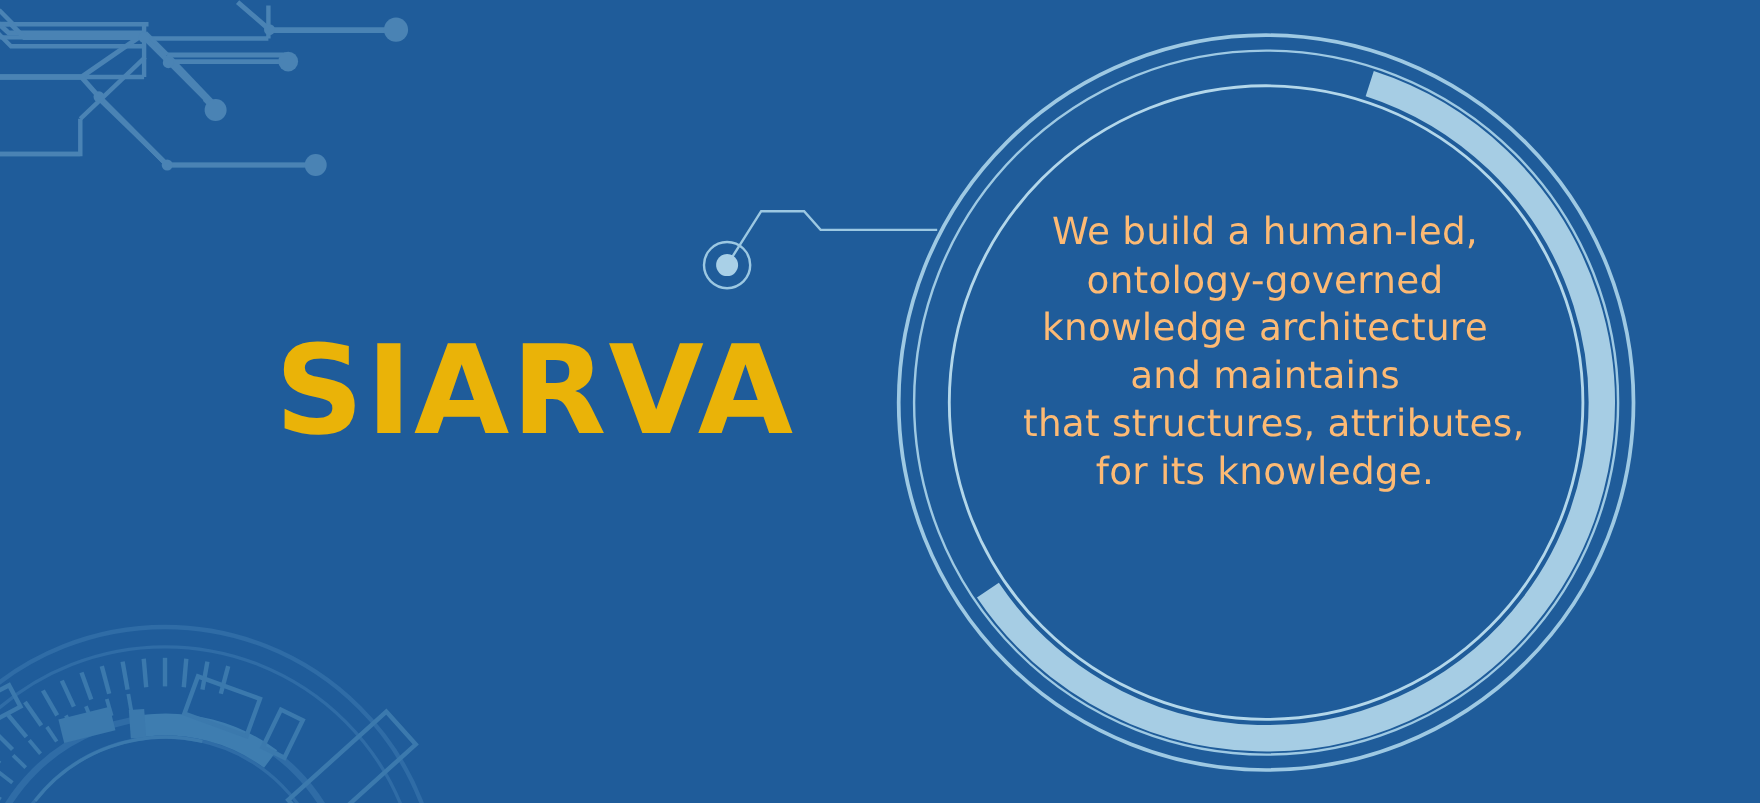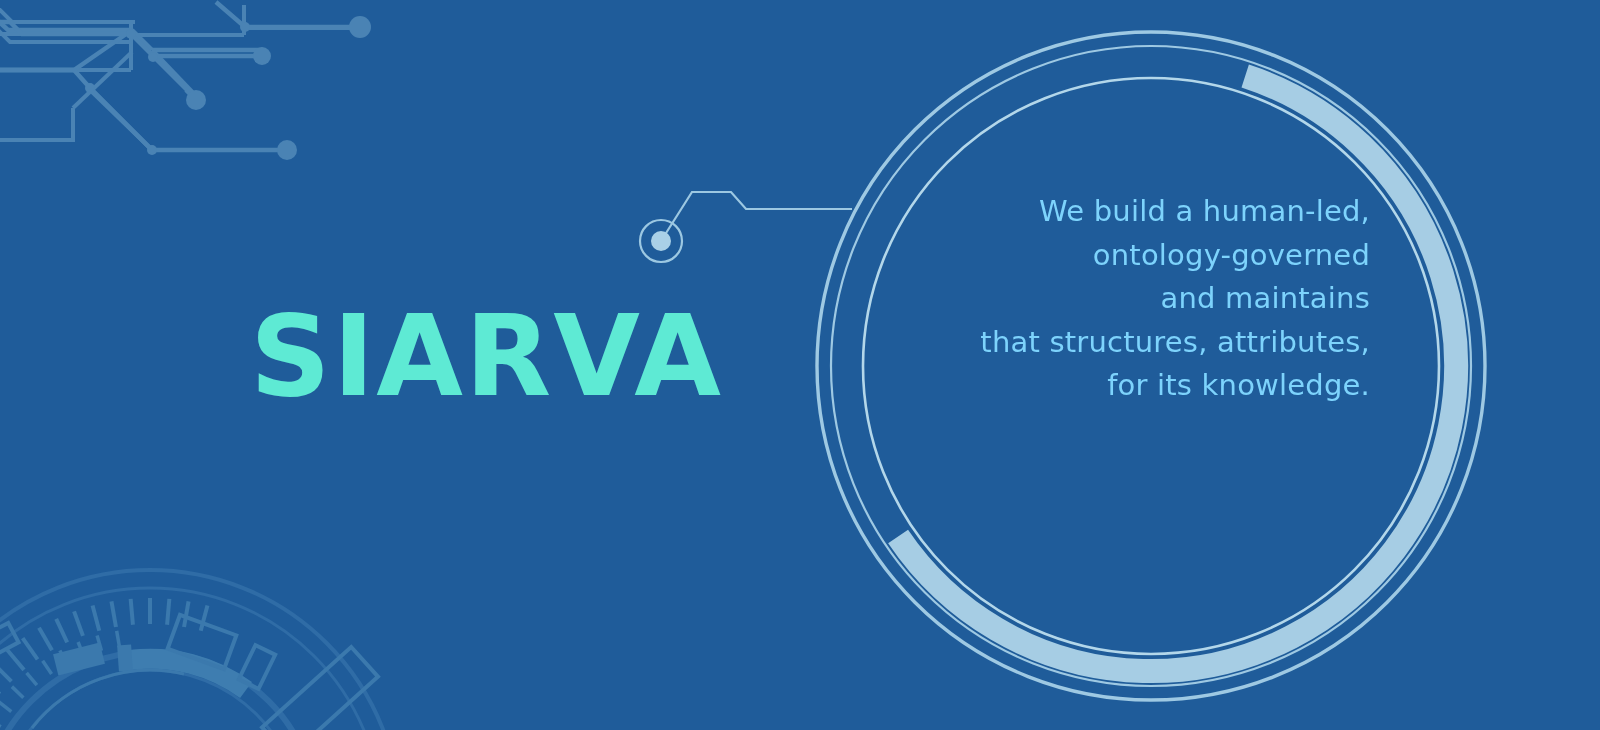--- a/index.html
+++ b/index.html
@@ -27,34 +27,34 @@
     top:300px;
     width:620px;
     z-index:6;
   }
   #wordmark {
     font-family:"DejaVu Sans", sans-serif;
     font-weight:700;
     font-size:112px;
     line-height:1.0;
     letter-spacing:2px;
-    color:#5eead4;
+    color:#eab308;
     white-space:nowrap;
   }
   #statement {
     position:absolute;
     left:930px;
     top:190px;
     width:440px;
     z-index:7;
-    text-align:right;
-    color:#7dd3fc;
+    text-align:center;
+    color:#fdba74;
     font-family:"DejaVu Sans", sans-serif;
     font-weight:400;
-    font-size:29px;
+    font-size:34px;
     line-height:43.5px;
     letter-spacing:0.2px;
   }
   #statement .ln { display:block; white-space:nowrap; }
 </style>
 </head>
 <body>
 
 <div id="stage">
 
@@ -223,18 +223,19 @@
              A 305 305 0 1 1 898.1 536.5" fill="none" stroke="#a6cde4" stroke-width="24" stroke-linecap="butt"></path>
   </svg>
 
   <div id="brand-block">
     <div id="wordmark">SIARVA</div>
   </div>
 
   <div id="statement">
     <span class="ln">We build a human-led,</span>
     <span class="ln">ontology-governed</span>
+    <span class="ln">knowledge architecture</span>
     <span class="ln">and maintains</span>
     <span class="ln">that structures, attributes,</span>
     <span class="ln">for its knowledge.</span>
   </div>
 
 </div>
 
 </body></html>

